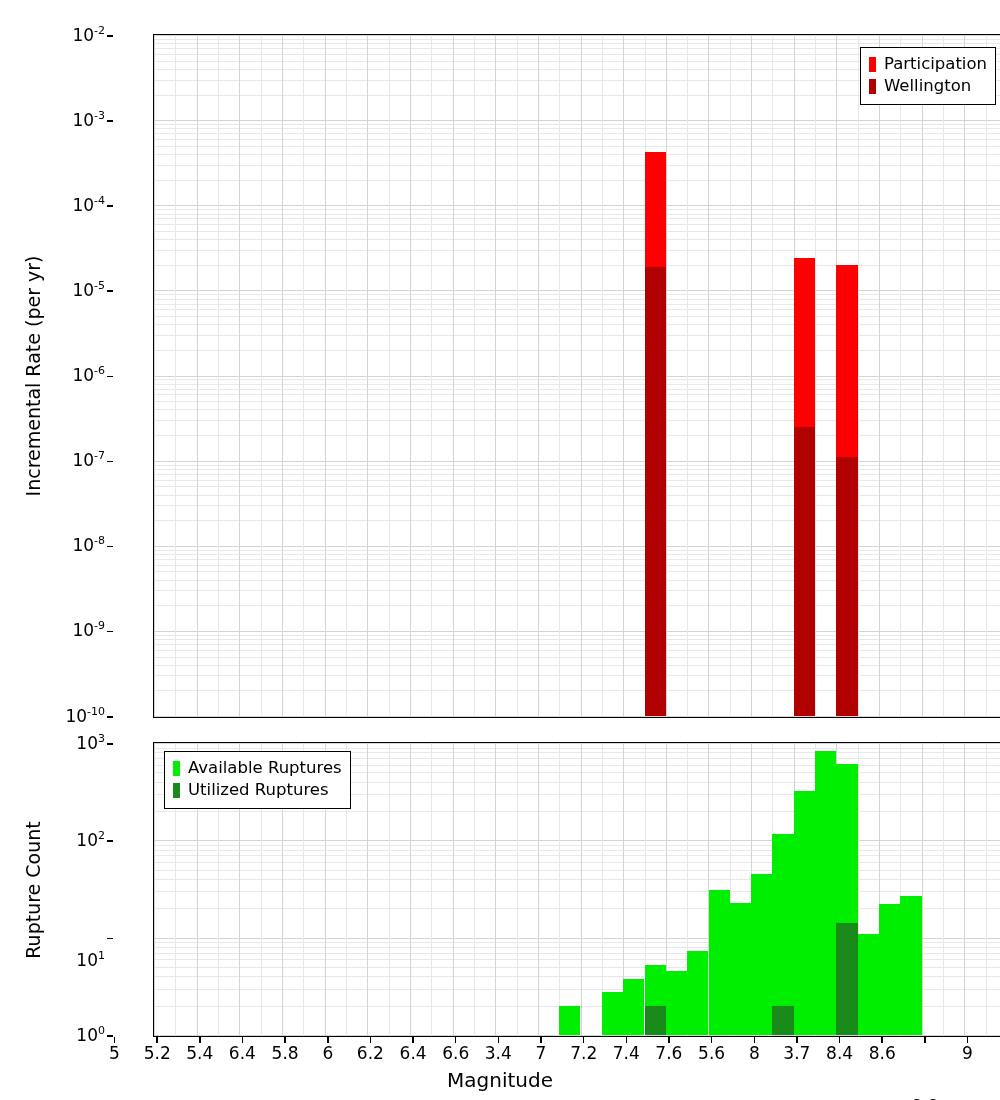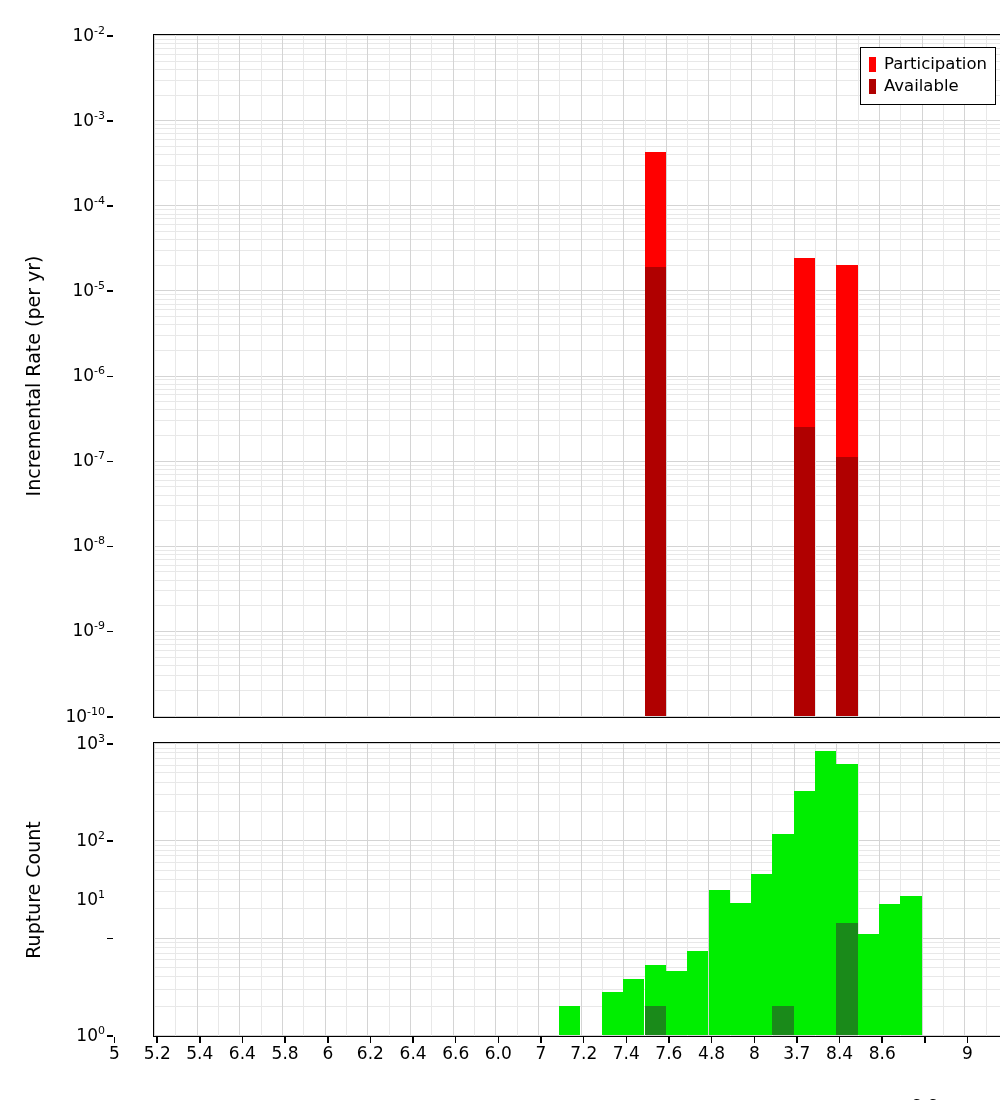--- a/index.html
+++ b/index.html
@@ -271,21 +271,21 @@
         <div class="bar bar-nucleation" style="left: 639.8px; width: 21.3px; top: 391.8px; height: 289.2px; z-index: 6;"></div>
         <div class="bar bar-nucleation" style="left: 682.4px; width: 21.3px; top: 422.1px; height: 258.9px; z-index: 6;"></div>
       </div>
     <div class="legend" id="legend-top">
       <div class="legend-row">
         <span class="legend-swatch bar-participation"></span>
         <span>Participation</span>
       </div>
       <div class="legend-row">
         <span class="legend-swatch bar-nucleation"></span>
-        <span>Available</span>
+        <span>Wellington</span>
       </div>
     </div>
   </div>
 
   <div class="panel" id="panel-bottom">
     <div class="plotarea" id="plot-bottom">
         <div class="gridline-h gridline-major" style="top: 292px;"></div>
         <div class="gridline-h" style="top: 262.7px;"></div>
         <div class="gridline-h" style="top: 245.6px;"></div>
         <div class="gridline-h" style="top: 233.4px;"></div>
@@ -369,24 +369,35 @@
         <div class="bar bar-available" style="left: 639.8px; width: 21.3px; top: 48.2px; height: 243.8px; z-index: 5;"></div>
         <div class="bar bar-available" style="left: 661.1px; width: 21.3px; top: 7.9px; height: 284.1px; z-index: 5;"></div>
         <div class="bar bar-available" style="left: 682.4px; width: 21.3px; top: 20.9px; height: 271.1px; z-index: 5;"></div>
         <div class="bar bar-available" style="left: 703.7px; width: 21.3px; top: 190.6px; height: 101.4px; z-index: 5;"></div>
         <div class="bar bar-available" style="left: 725px; width: 21.3px; top: 161.3px; height: 130.7px; z-index: 5;"></div>
         <div class="bar bar-available" style="left: 746.4px; width: 21.3px; top: 152.7px; height: 139.3px; z-index: 5;"></div>
         <div class="bar bar-utilized" style="left: 490.5px; width: 21.3px; top: 262.7px; height: 29.3px; z-index: 6;"></div>
         <div class="bar bar-utilized" style="left: 618.4px; width: 21.3px; top: 262.7px; height: 29.3px; z-index: 6;"></div>
         <div class="bar bar-utilized" style="left: 682.4px; width: 21.3px; top: 180.4px; height: 111.6px; z-index: 6;"></div>
       </div>
+    <div class="legend" id="legend-bottom">
+      <div class="legend-row">
+        <span class="legend-swatch bar-available"></span>
+        <span>Available Ruptures</span>
+      </div>
+      <div class="legend-row">
+        <span class="legend-swatch bar-utilized"></span>
+        <span>Utilized Ruptures</span>
+      </div>
+    </div>
   </div>
 
   <div id="ylabel-top" style="left: 22px; top: 376px; transform: rotate(-90deg) translate(-50%, 0px);">Incremental Rate (per yr)</div>
   <div id="ylabel-bottom" style="left: 22px; top: 889.5px; transform: rotate(-90deg) translate(-50%, 0px);">Rupture Count</div>
+  <div id="xlabel">Magnitude</div>
 
   <div id="ticklayer">
       <div class="ytick" style="left: 0px; width: 105px; top: 705.5px;">10<sup>-10</sup></div>
       <div class="tickmark" style="left: 107px; top: 716px; width: 6px; height: 1.5px;"></div>
       <div class="ytick" style="left: 0px; width: 105px; top: 620.375px;">10<sup>-9</sup></div>
       <div class="tickmark" style="left: 107px; top: 630.875px; width: 6px; height: 1.5px;"></div>
       <div class="ytick" style="left: 0px; width: 105px; top: 535.25px;">10<sup>-8</sup></div>
       <div class="tickmark" style="left: 107px; top: 545.75px; width: 6px; height: 1.5px;"></div>
       <div class="ytick" style="left: 0px; width: 105px; top: 450.125px;">10<sup>-7</sup></div>
       <div class="tickmark" style="left: 107px; top: 460.625px; width: 6px; height: 1.5px;"></div>
@@ -395,21 +406,21 @@
       <div class="ytick" style="left: 0px; width: 105px; top: 279.875px;">10<sup>-5</sup></div>
       <div class="tickmark" style="left: 107px; top: 290.375px; width: 6px; height: 1.5px;"></div>
       <div class="ytick" style="left: 0px; width: 105px; top: 194.75px;">10<sup>-4</sup></div>
       <div class="tickmark" style="left: 107px; top: 205.25px; width: 6px; height: 1.5px;"></div>
       <div class="ytick" style="left: 0px; width: 105px; top: 109.625px;">10<sup>-3</sup></div>
       <div class="tickmark" style="left: 107px; top: 120.125px; width: 6px; height: 1.5px;"></div>
       <div class="ytick" style="left: 0px; width: 105px; top: 24.5px;">10<sup>-2</sup></div>
       <div class="tickmark" style="left: 107px; top: 35px; width: 6px; height: 1.5px;"></div>
       <div class="ytick" style="left: 0px; width: 105px; top: 1024.5px;">10<sup>0</sup></div>
       <div class="tickmark" style="left: 107px; top: 1035px; width: 6px; height: 1.5px;"></div>
-      <div class="ytick" style="left: 0px; width: 105px; top: 889px;">10<sup>1</sup></div>
+      <div class="ytick" style="left: 0px; width: 105px; top: 950px;">10<sup>1</sup></div>
       <div class="tickmark" style="left: 107px; top: 937.667px; width: 6px; height: 1.5px;"></div>
       <div class="ytick" style="left: 0px; width: 105px; top: 829.833px;">10<sup>2</sup></div>
       <div class="tickmark" style="left: 107px; top: 840.333px; width: 6px; height: 1.5px;"></div>
       <div class="ytick" style="left: 0px; width: 105px; top: 732.5px;">10<sup>3</sup></div>
       <div class="tickmark" style="left: 107px; top: 743px; width: 6px; height: 1.5px;"></div>
       <div class="xtick-label" style="left: 114.5px; top: 1043px;">5</div>
       <div class="tickmark" style="left: 113.8px; top: 1037px; width: 1.5px; height: 6px;"></div>
       <div class="xtick-label" style="left: 157.2px; top: 1043px;">5.2</div>
       <div class="tickmark" style="left: 156.4px; top: 1037px; width: 1.5px; height: 6px;"></div>
       <div class="xtick-label" style="left: 199.8px; top: 1043px;">5.4</div>
@@ -419,31 +430,31 @@
       <div class="xtick-label" style="left: 285.1px; top: 1043px;">5.8</div>
       <div class="tickmark" style="left: 284.3px; top: 1037px; width: 1.5px; height: 6px;"></div>
       <div class="xtick-label" style="left: 327.8px; top: 1043px;">6</div>
       <div class="tickmark" style="left: 327px; top: 1037px; width: 1.5px; height: 6px;"></div>
       <div class="xtick-label" style="left: 370.4px; top: 1043px;">6.2</div>
       <div class="tickmark" style="left: 369.7px; top: 1037px; width: 1.5px; height: 6px;"></div>
       <div class="xtick-label" style="left: 413.1px; top: 1043px;">6.4</div>
       <div class="tickmark" style="left: 412.3px; top: 1037px; width: 1.5px; height: 6px;"></div>
       <div class="xtick-label" style="left: 455.7px; top: 1043px;">6.6</div>
       <div class="tickmark" style="left: 454.9px; top: 1037px; width: 1.5px; height: 6px;"></div>
-      <div class="xtick-label" style="left: 498.3px; top: 1043px;">6.0</div>
+      <div class="xtick-label" style="left: 498.3px; top: 1043px;">3.4</div>
       <div class="tickmark" style="left: 497.6px; top: 1037px; width: 1.5px; height: 6px;"></div>
       <div class="xtick-label" style="left: 541px; top: 1043px;">7</div>
       <div class="tickmark" style="left: 540.3px; top: 1037px; width: 1.5px; height: 6px;"></div>
       <div class="xtick-label" style="left: 583.7px; top: 1043px;">7.2</div>
       <div class="tickmark" style="left: 582.9px; top: 1037px; width: 1.5px; height: 6px;"></div>
       <div class="xtick-label" style="left: 626.3px; top: 1043px;">7.4</div>
       <div class="tickmark" style="left: 625.6px; top: 1037px; width: 1.5px; height: 6px;"></div>
       <div class="xtick-label" style="left: 668.9px; top: 1043px;">7.6</div>
       <div class="tickmark" style="left: 668.2px; top: 1037px; width: 1.5px; height: 6px;"></div>
-      <div class="xtick-label" style="left: 711.6px; top: 1043px;">4.8</div>
+      <div class="xtick-label" style="left: 711.6px; top: 1043px;">5.6</div>
       <div class="tickmark" style="left: 710.9px; top: 1037px; width: 1.5px; height: 6px;"></div>
       <div class="xtick-label" style="left: 754.3px; top: 1043px;">8</div>
       <div class="tickmark" style="left: 753.5px; top: 1037px; width: 1.5px; height: 6px;"></div>
       <div class="xtick-label" style="left: 796.9px; top: 1043px;">3.7</div>
       <div class="tickmark" style="left: 796.1px; top: 1037px; width: 1.5px; height: 6px;"></div>
       <div class="xtick-label" style="left: 839.6px; top: 1043px;">8.4</div>
       <div class="tickmark" style="left: 838.8px; top: 1037px; width: 1.5px; height: 6px;"></div>
       <div class="xtick-label" style="left: 882.2px; top: 1043px;">8.6</div>
       <div class="tickmark" style="left: 881.4px; top: 1037px; width: 1.5px; height: 6px;"></div>
       <div class="xtick-label" style="left: 924.9px; top: 1096px;">8.8</div>

